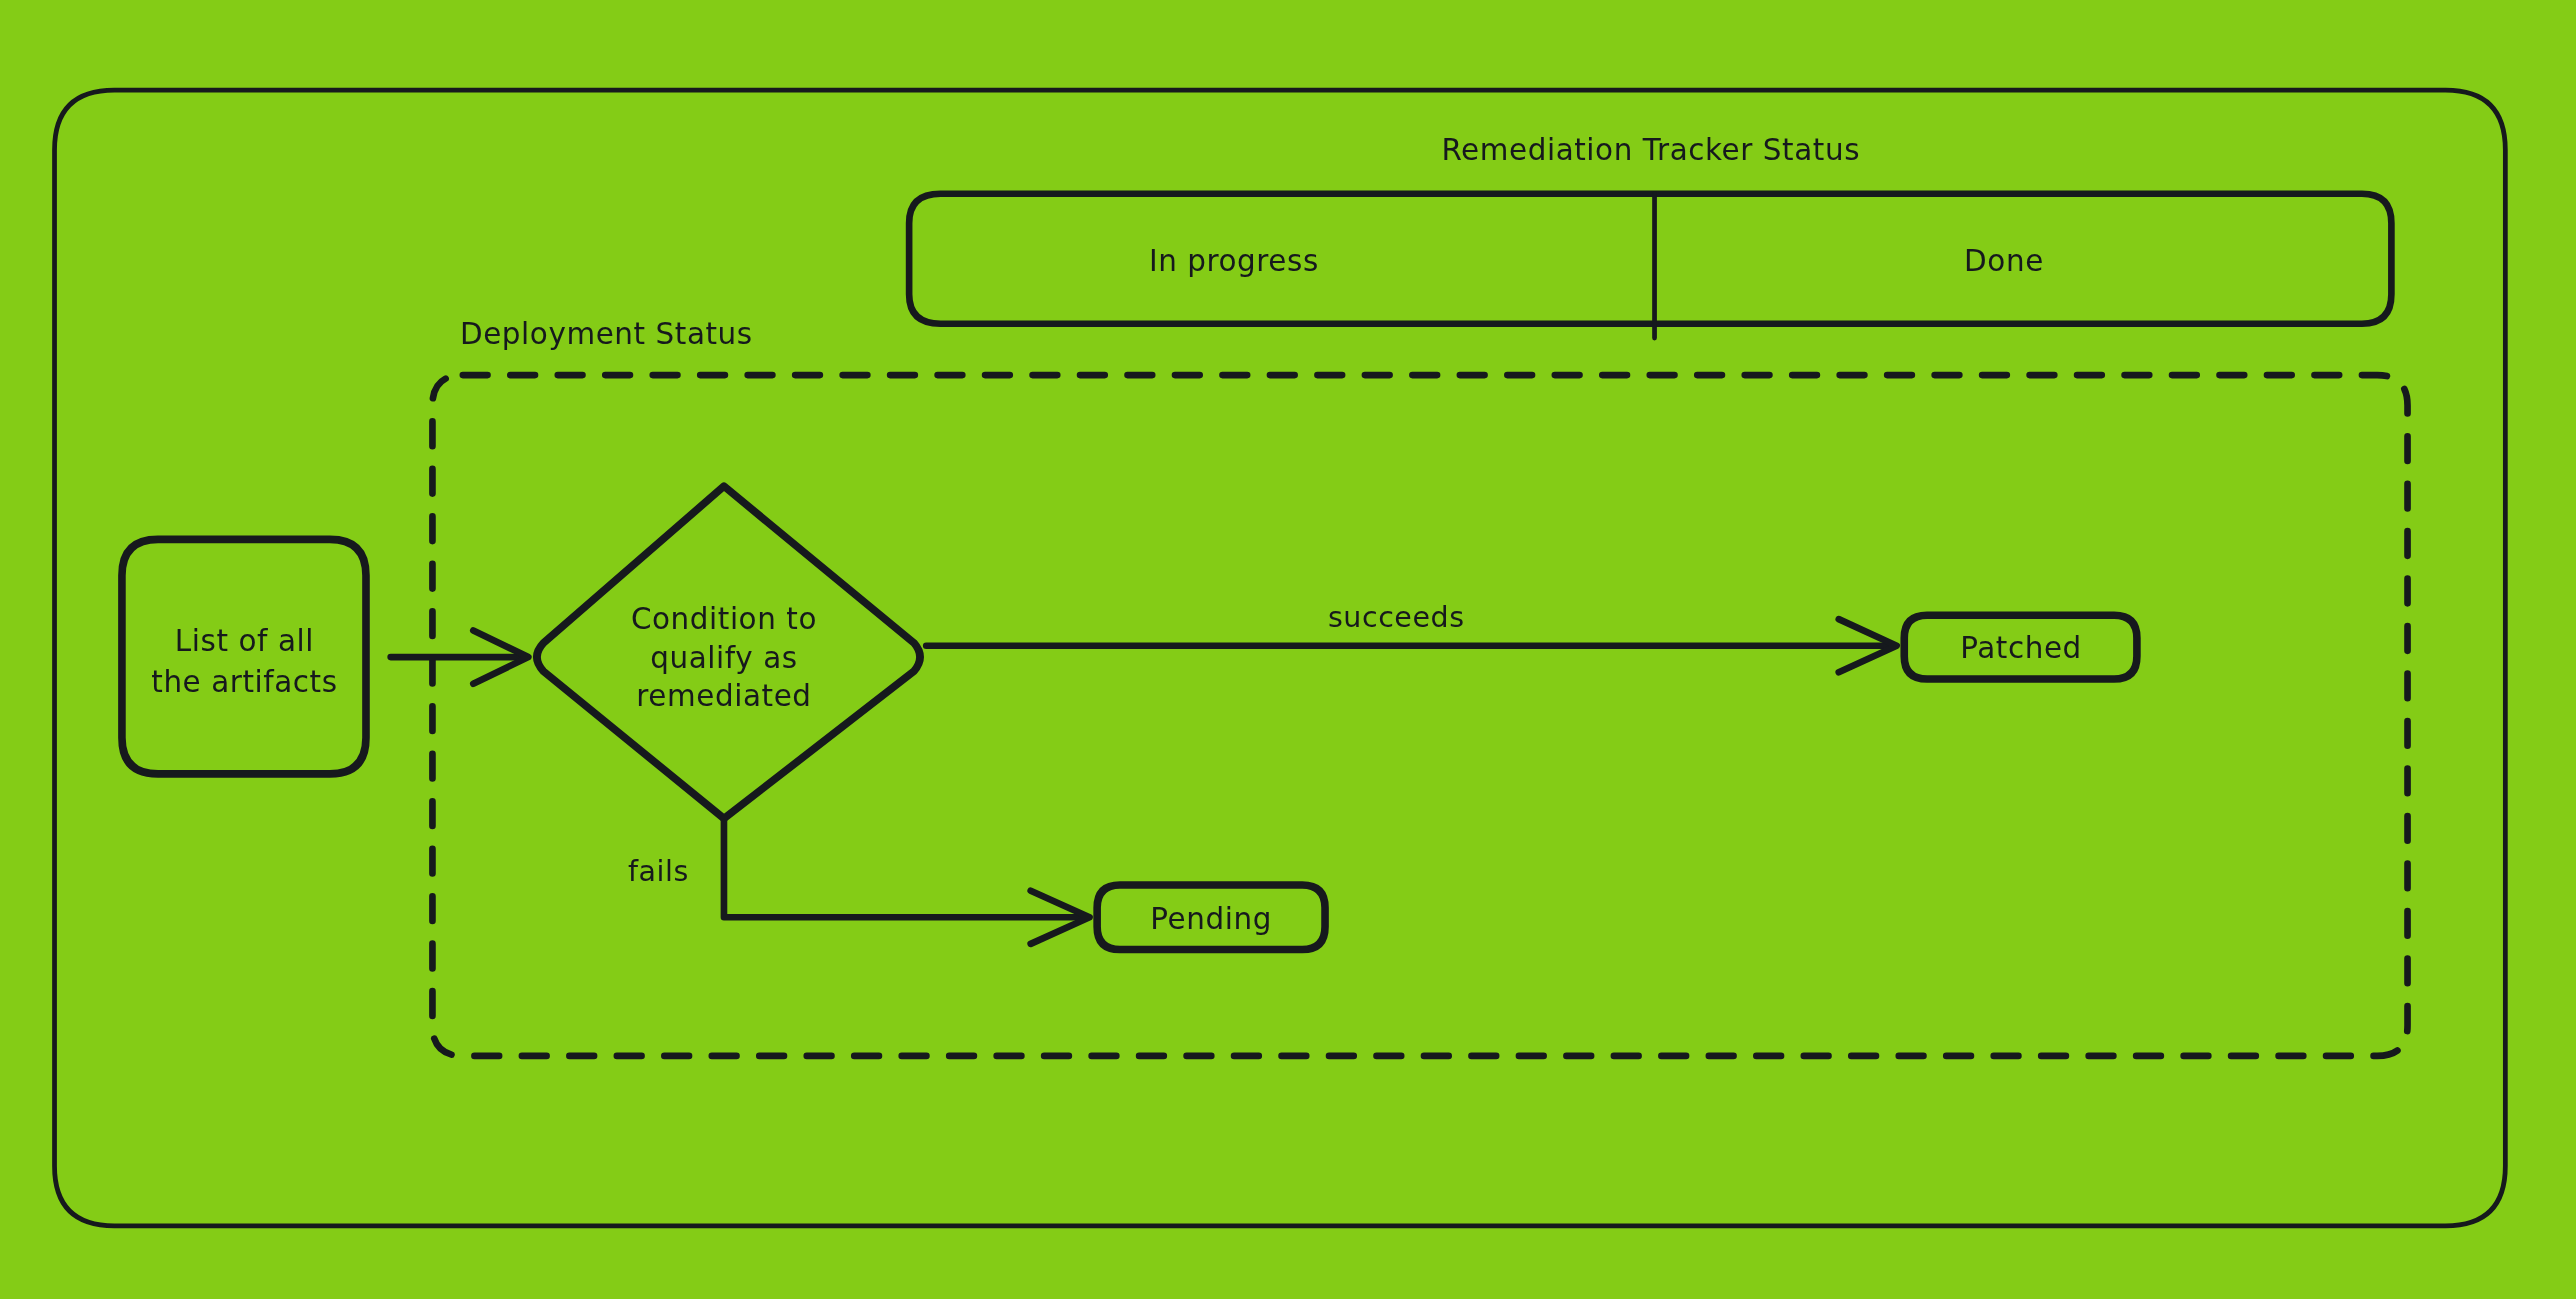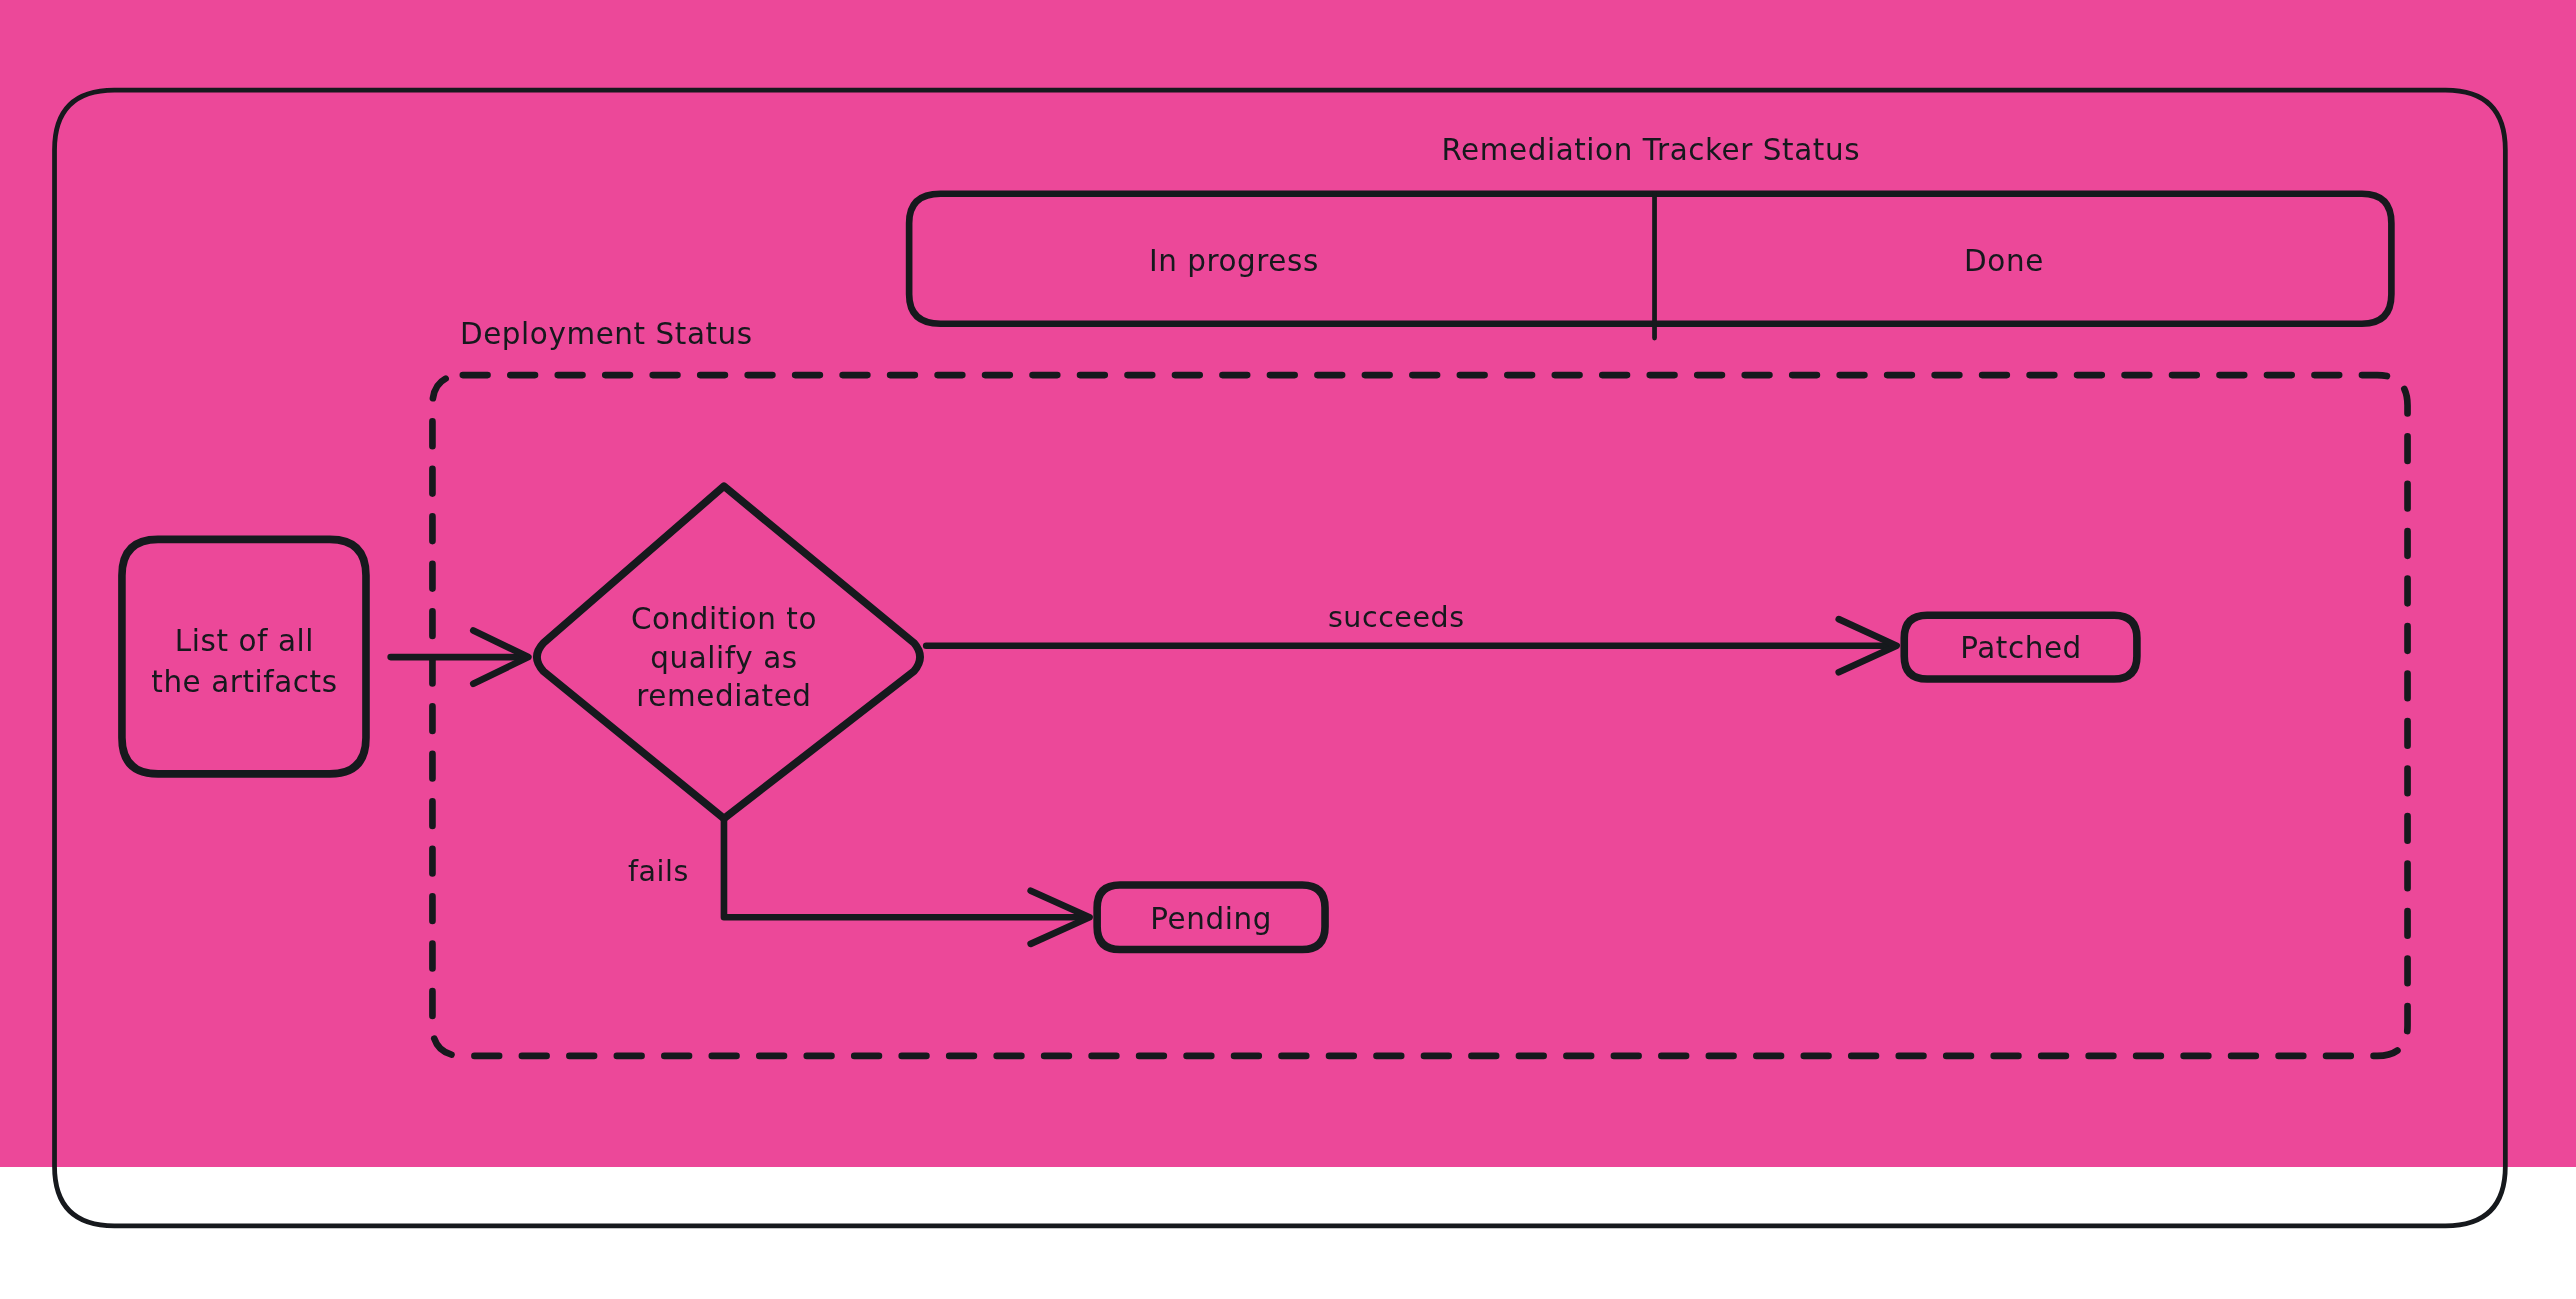--- a/index.html
+++ b/index.html
@@ -9,22 +9,22 @@
   }
   body {
     width: 2576px;
     height: 1299px;
     overflow: hidden;
     font-family: "DejaVu Sans", sans-serif;
   }
   #canvas {
     position: relative;
     width: 2576px;
-    height: 1167px;
-    background: #ec4899;
+    height: 1299px;
+    background: #84cc16;
   }
   svg#diagram {
     position: absolute;
     top: 0;
     left: 0;
     width: 2576px;
     height: 1299px;
   }
   .hand-text {
     font-family: "DejaVu Sans", sans-serif;

